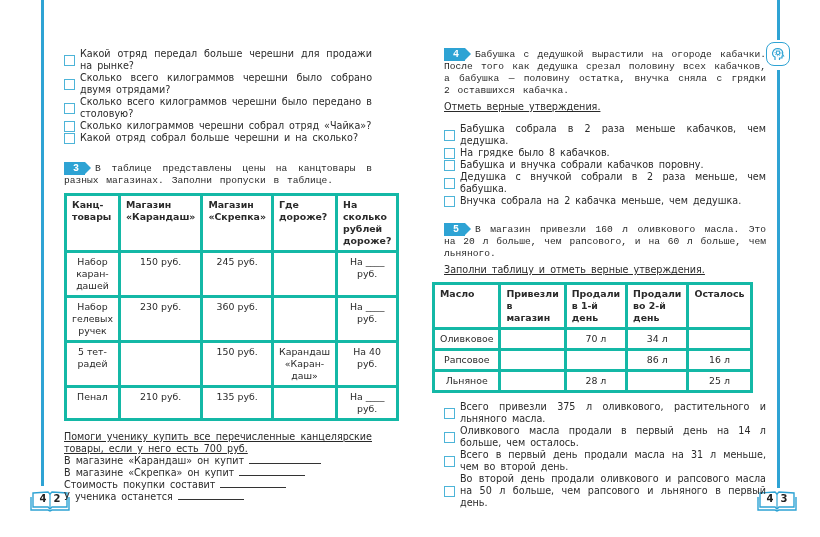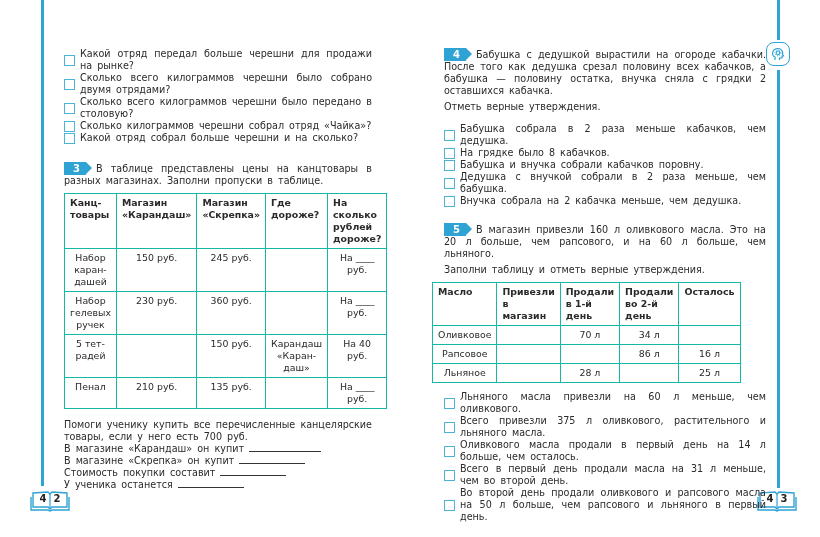--- a/index.html
+++ b/index.html
@@ -21,31 +21,31 @@
   .head-icon svg { position: absolute; left: 3px; top: 3px; }
 
   .col { position: absolute; }
   .col.left { left: 64px; top: 48px; width: 308px; }
   .col.right { left: 444px; top: 48px; width: 322px; }
 
   .check-item { display: flex; align-items: center; margin-bottom: 0; }
   .cb { flex: 0 0 auto; width: 11px; height: 11px; border: 1.3px solid #4db4d8; margin-right: 5px; margin-top: 1px; background: #fff; }
   .check-text { text-align: justify; word-spacing: 2px; }
 
-  .task-head { position: relative; text-align: justify; word-spacing: 2px; }
+  .task-head { position: relative; text-align: justify; word-spacing: 2px; font-family: Liberation Mono, monospace; }
   .badge { display: inline-block; position: relative; background: #2ea3d4; color: #fff; font-weight: bold; font-size: 10px; height: 13px; line-height: 13px; padding: 0 6px 0 9px; margin-right: 10px; vertical-align: middle; }
   .badge::after { content: ""; position: absolute; right: -6px; top: 0; border-top: 6.5px solid transparent; border-bottom: 6.5px solid transparent; border-left: 6px solid #2ea3d4; }
 
-  .para { text-align: justify; word-spacing: 2px; }
+  .para { text-align: justify; word-spacing: 2px; text-decoration: underline; }
   .mt4 { margin-top: 4px; }
   .mt6 { margin-top: 6px; }
   .mt10 { margin-top: 10px; }
 
   table { border-collapse: collapse; width: 100%; font-size: 9.4px; line-height: 12px; }
-  th, td { border: 1px solid #14b8a6; vertical-align: top; padding: 3px 5px; }
+  th, td { border: 3px solid #14b8a6; vertical-align: top; padding: 3px 5px; }
   th { font-weight: bold; text-align: left; }
   td { text-align: center; }
 
   .blank { display: inline-block; border-bottom: 1px solid #333; vertical-align: baseline; height: 9px; }
   .line-row { word-spacing: 2px; }
 </style>
 </head>
 <body>
 
 <div class="vline left"></div>
@@ -220,24 +220,20 @@
         <td>28 л</td>
         <td></td>
         <td>25 л</td>
       </tr>
     </tbody>
   </table>
 
   <div style="margin-top:8px">
     <div class="check-item">
         <span class="cb"></span>
-        <span class="check-text">Льняного масла привезли на 60 л меньше, чем оливкового.</span>
-      </div>
-    <div class="check-item">
-        <span class="cb"></span>
         <span class="check-text">Всего привезли 375 л оливкового, растительного и льняного масла.</span>
       </div>
     <div class="check-item">
         <span class="cb"></span>
         <span class="check-text">Оливкового масла продали в первый день на 14 л больше, чем осталось.</span>
       </div>
     <div class="check-item">
         <span class="cb"></span>
         <span class="check-text">Всего в первый день продали масла на 31 л меньше, чем во второй день.</span>
       </div>

